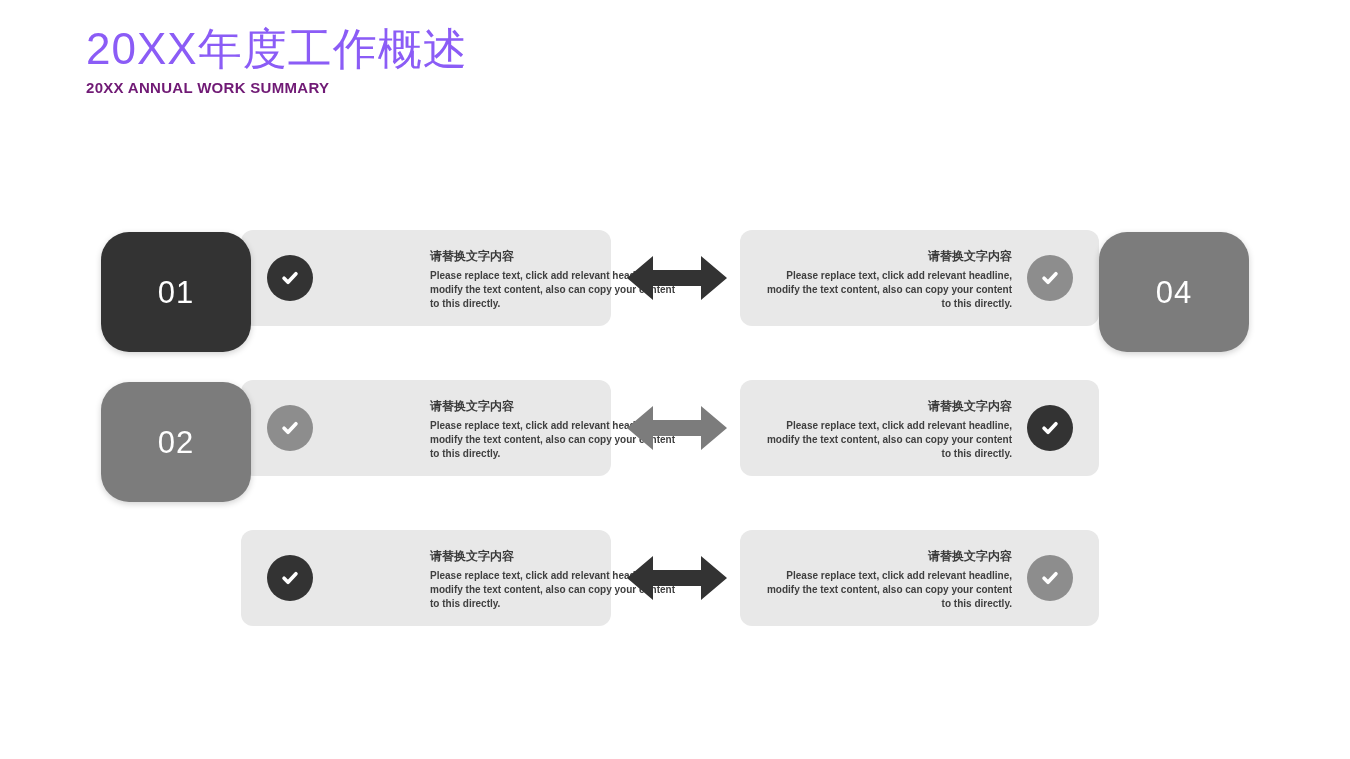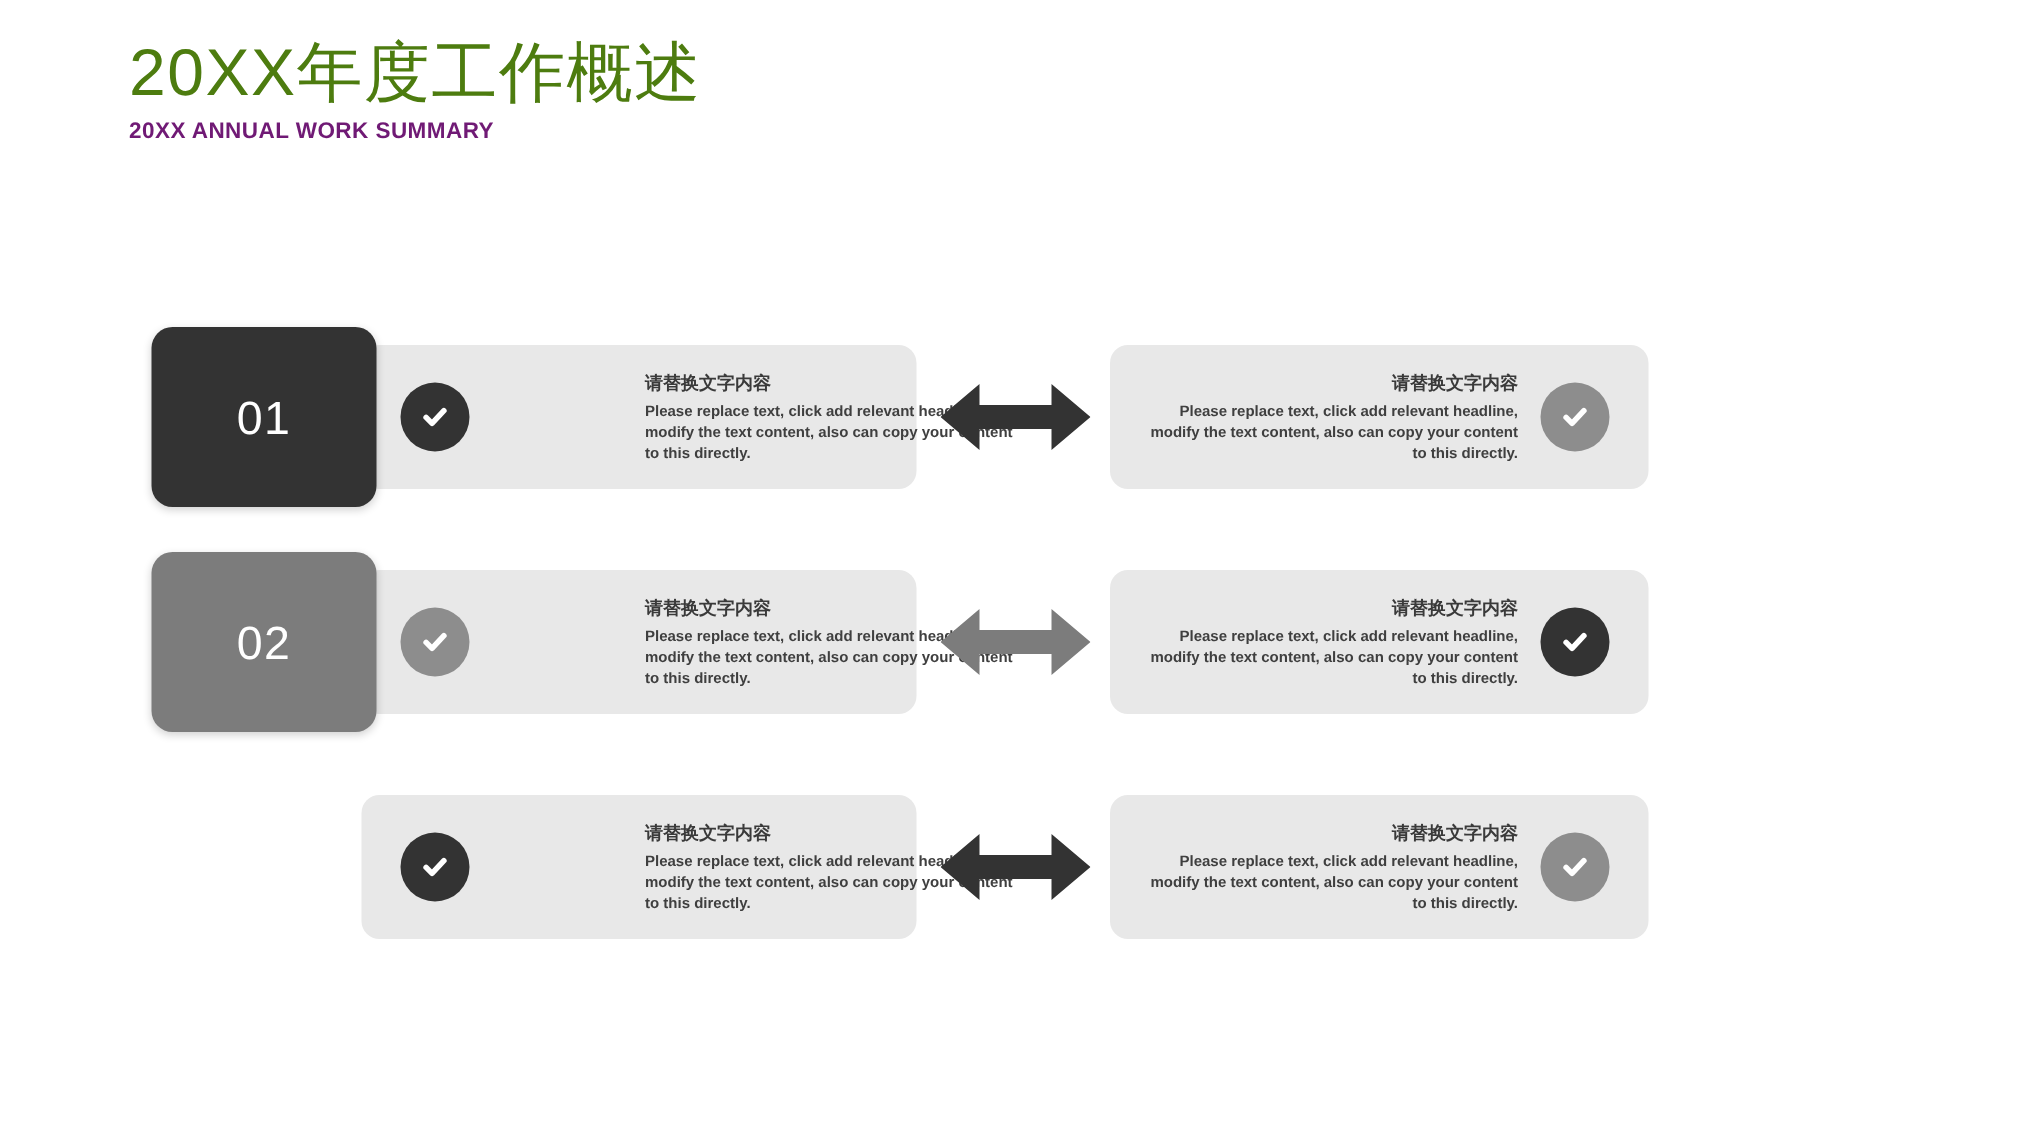--- a/index.html
+++ b/index.html
@@ -19,21 +19,21 @@
   .header {
     position: absolute;
     left: 86px;
     top: 22px;
     width: 700px;
   }
   .page-title {
     font-size: 44px;
     line-height: 54px;
     font-weight: 400;
-    color: #4d7c0f;
+    color: #8b5cf6;
     letter-spacing: 1px;
     white-space: nowrap;
   }
   .page-subtitle {
     margin-top: 2px;
     font-size: 15px;
     line-height: 20px;
     font-weight: bold;
     color: #701a75;
     letter-spacing: 0.3px;
@@ -70,24 +70,24 @@
     height: 96px;
     background: #e8e8e8;
     border-radius: 12px;
   }
   .half.left  .panel { left: 140px; right: 0; }
   .half.right .panel { left: 0;  right: 150px; }
 
   
   .num-box {
     position: absolute;
-    top: 0;
+    top: 14px;
     width: 150px;
     height: 120px;
-    border-radius: 14px;
+    border-radius: 28px;
     display: flex;
     align-items: center;
     justify-content: center;
     box-shadow: 0 2px 6px rgba(0,0,0,0.18);
   }
   .half.left  .num-box { left: 0; }
   .half.right .num-box { right: 0; }
   .num-box.dark { background: #333333; }
   .num-box.gray { background: #7c7c7c; }
   .num-text {
@@ -182,20 +182,23 @@
         </div>
       </div>
       <div class="arrow">
   <svg width="100" height="46" viewBox="0 0 100 46">
     <polygon fill="#333333" points="0,23 26,1 26,15 74,15 74,1 100,23 74,45 74,31 26,31 26,45"></polygon>
   </svg>
       </div>
 
       <div class="half right">
         <div class="panel"></div>
+        <div class="num-box gray">
+          <span class="num-text">04</span>
+        </div>
         <div class="check gray">
 
   <svg width="26" height="26" viewBox="0 0 46 46">
     <path d="M12.5 23.5 L19.5 30.5 L33.5 15.5" fill="none" stroke="#ffffff" stroke-width="6.5" stroke-linecap="round" stroke-linejoin="round"></path>
   </svg>
         </div>
         <div class="text-block">
           <div class="item-heading">请替换文字内容</div>
           <div class="item-body">Please replace text, click add relevant headline, modify the text content, also can copy your content to this directly.</div>
         </div>

